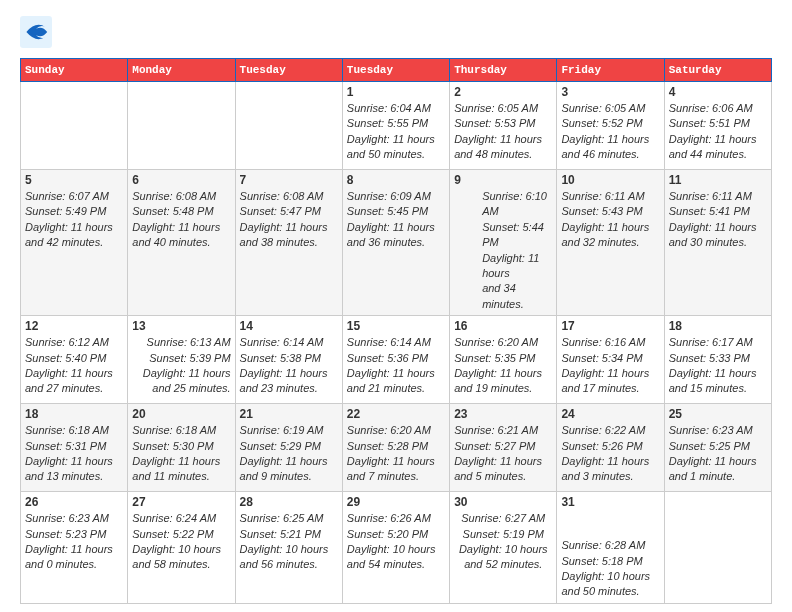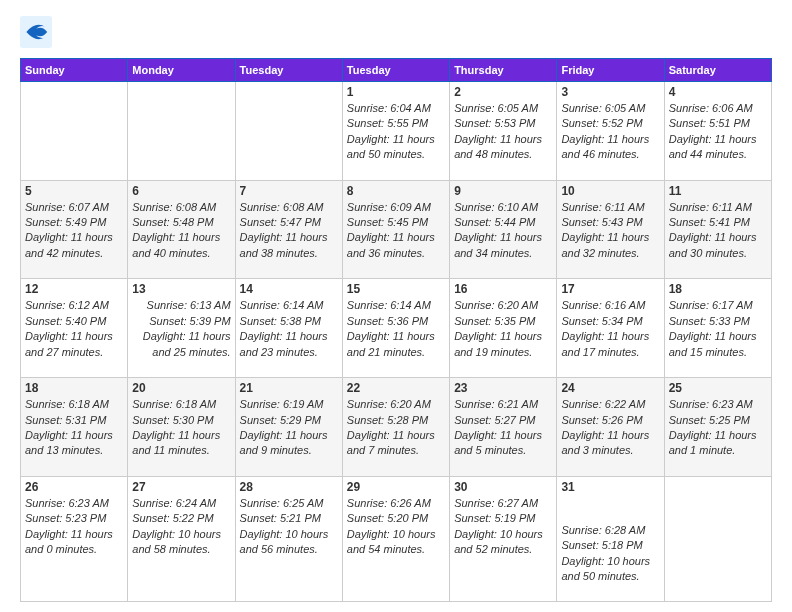--- a/index.html
+++ b/index.html
@@ -85,21 +85,22 @@
       height: 88px;
     }
     .calendar tr:nth-child(even) td {
       background-color: #f5f5f5;
     }
     .calendar tr:nth-child(odd) td {
       background-color: #fff;
     }
     
     .calendar thead tr th {
-      background-color: #6d28d9;
+      background-color: #ef4444;
+      font-family: Liberation Mono, monospace;
     }
     .day-num {
       font-size: 12px;
       font-weight: bold;
       display: block;
       margin-bottom: 2px;
     }
     .day-info {
       font-size: 11px;
       line-height: 1.4;
@@ -201,21 +202,21 @@
           </td>
           <td>
             <span class="day-num">8</span>
             <div class="day-info" style="white-space: pre-line;">Sunrise: 6:09 AM
 Sunset: 5:45 PM
 Daylight: 11 hours
 and 36 minutes.</div>
           </td>
           <td>
             <span class="day-num">9</span>
-            <div class="day-info" style="white-space: pre-line;">Sunrise: 6:10 AM
+            <div class="day-info" style="white-space: pre-line; margin-left: 28px;">Sunrise: 6:10 AM
 Sunset: 5:44 PM
 Daylight: 11 hours
 and 34 minutes.</div>
           </td>
           <td>
             <span class="day-num">10</span>
             <div class="day-info" style="white-space: pre-line;">Sunrise: 6:11 AM
 Sunset: 5:43 PM
 Daylight: 11 hours
 and 32 minutes.</div>
@@ -354,21 +355,21 @@
           </td>
           <td>
             <span class="day-num">29</span>
             <div class="day-info" style="white-space: pre-line;">Sunrise: 6:26 AM
 Sunset: 5:20 PM
 Daylight: 10 hours
 and 54 minutes.</div>
           </td>
           <td>
             <span class="day-num">30</span>
-            <div class="day-info" style="white-space: pre-line;">Sunrise: 6:27 AM
+            <div class="day-info" style="white-space: pre-line; text-align: center;">Sunrise: 6:27 AM
 Sunset: 5:19 PM
 Daylight: 10 hours
 and 52 minutes.</div>
           </td>
           <td>
             <span class="day-num">31</span>
             <div class="day-info" style="white-space: pre-line; margin-top: 29px;">Sunrise: 6:28 AM
 Sunset: 5:18 PM
 Daylight: 10 hours
 and 50 minutes.</div>

